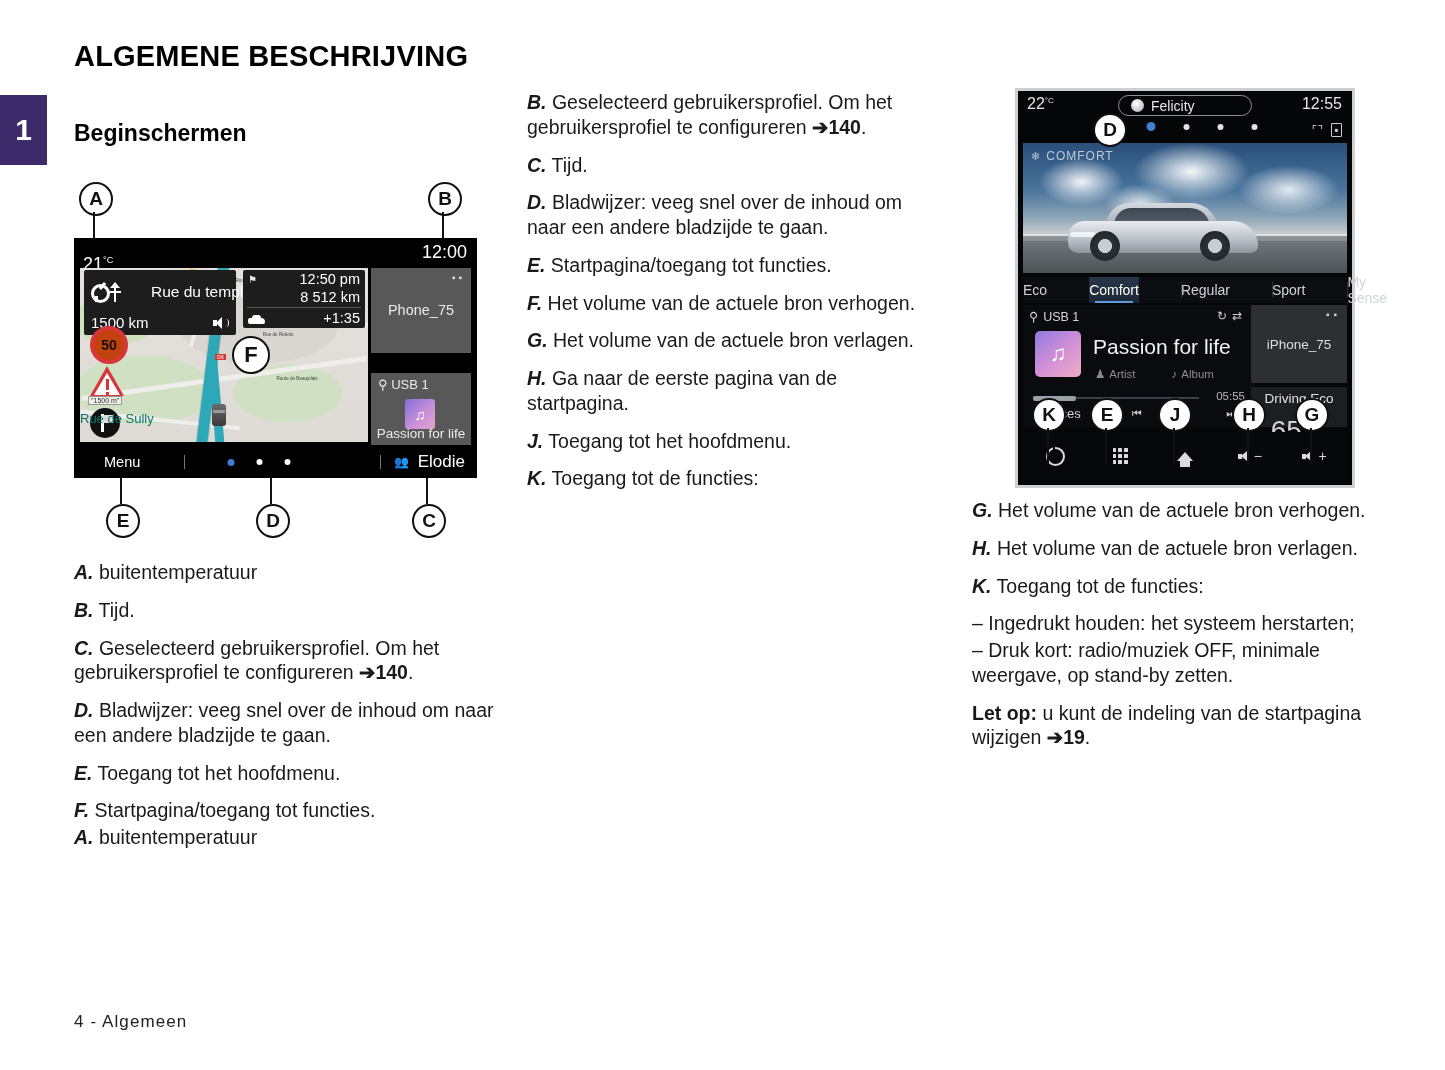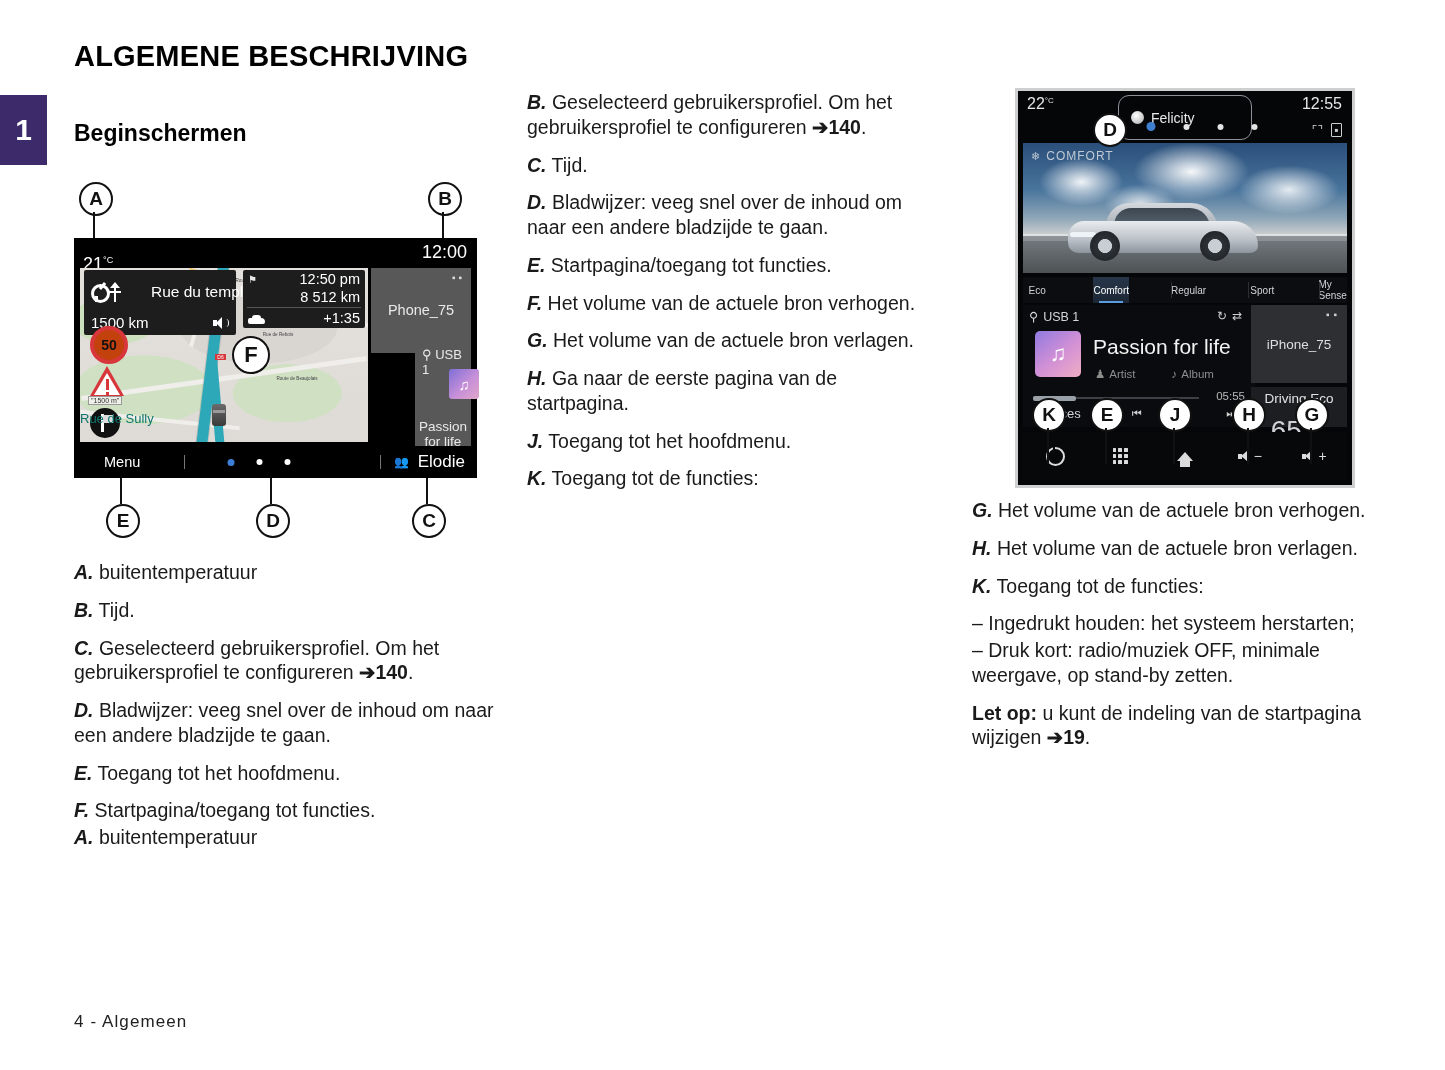--- a/index.html
+++ b/index.html
@@ -156,21 +156,21 @@
 
   .f-callout{
     position:absolute;left:152px;top:68px;width:34px;height:34px;border-radius:50%;
     background:#fff;border:2px solid #111;color:#111;
     display:flex;align-items:center;justify-content:center;font-size:22px;font-weight:700;
   }
 
   .sidepanel{position:absolute;right:6px;top:30px;width:100px;height:174px;}
   .sp-tile{position:absolute;left:0;right:0;background:#585858;color:#e9e9e9;}
   .sp-phone{top:0;height:85px;}
-  .sp-usb{top:75px;height:110px;margin-left:44px;}
+  .sp-usb{top:105px;height:72px;}
   .sp-icons{position:absolute;right:6px;top:4px;font-size:10px;color:#ddd;letter-spacing:3px;}
   .sp-title{position:absolute;left:0;right:0;top:34px;text-align:center;font-size:14.5px;}
   .usb-hd{position:absolute;left:7px;top:4px;font-size:13px;}
   .usb-art{
     position:absolute;left:34px;top:26px;width:30px;height:30px;border-radius:3px;
     background:linear-gradient(135deg,#7f6fd8,#c78fd8 55%,#e0a6c9);
     display:flex;align-items:center;justify-content:center;color:#fff;font-size:15px;
   }
   .usb-track{position:absolute;left:0;right:0;bottom:4px;text-align:center;font-size:13.5px;}
 
@@ -198,21 +198,21 @@
   
   .fig-right{position:absolute;left:1015px;top:88px;width:340px;height:400px;}
   .rscreen{position:absolute;inset:0;background:#050608;border:3px solid #cfcfcf;box-sizing:border-box;}
   .r-status{position:absolute;left:0;right:0;top:0;height:28px;color:#e6e6e6;}
   .r-temp{position:absolute;left:9px;top:4px;font-size:16px;}
   .r-temp sup{font-size:8px;}
   .r-time{position:absolute;right:10px;top:4px;font-size:16px;}
   .r-profile{
     position:absolute;left:50%;top:4px;transform:translateX(-50%);
     border:1px solid #8f9099;border-radius:11px;height:19px;min-width:108px;
-    display:flex;align-items:center;gap:7px;padding:12px 12px;font-size:14px;color:#e8e8e8;
+    display:flex;align-items:center;gap:7px;padding:0 12px;font-size:14px;color:#e8e8e8;
   }
   .r-avatar{width:13px;height:13px;border-radius:50%;background:radial-gradient(circle at 40% 35%,#fff,#a9a9a9);}
   .r-dots{position:absolute;left:0;right:0;top:31px;height:18px;}
   .r-dotrow{position:absolute;left:50%;transform:translateX(-50%);display:flex;gap:28px;align-items:center;}
   .r-dot{width:6px;height:6px;border-radius:50%;background:#e4e4e4;}
   .r-dot.on{background:#3f7fd0;width:9px;height:9px;}
   .r-righticons{position:absolute;right:10px;top:1px;display:flex;gap:8px;align-items:center;color:#d0d0d0;font-size:12px;}
   .r-phonebadge{width:9px;height:12px;border:1px solid #cfcfcf;border-radius:1px;display:flex;align-items:center;justify-content:center;font-size:6px;}
 
   .r-hero{position:absolute;left:5px;right:5px;top:52px;height:130px;overflow:hidden;}
@@ -247,21 +247,21 @@
   }
   .cp-w{position:absolute;bottom:0;width:30px;height:30px;border-radius:50%;background:radial-gradient(circle at 50% 50%,#c8ced4 32%,#2d3237 34%,#1b1e21 100%);}
   .cp-w1{left:22px;}
   .cp-w2{left:132px;}
   .cp-light{position:absolute;left:2px;bottom:24px;width:26px;height:5px;background:#eef3f7;border-radius:3px;}
   .comfort-tag{position:absolute;left:8px;top:6px;color:#d8dde2;font-size:12px;letter-spacing:1px;opacity:.85;display:flex;gap:5px;align-items:center;}
   .snow{font-size:11px;}
 
   .r-tabs{
     position:absolute;left:5px;right:5px;top:186px;height:26px;background:#0b0d11;
-    display:flex;align-items:stretch;font-size:10px;color:#cfd3d8;gap:42px;
+    display:flex;align-items:stretch;font-size:14px;color:#cfd3d8;gap:42px;
   }
   .r-tab{flex:1;display:flex;align-items:center;justify-content:center;position:relative;}
   .r-tab.active{color:#fff;background:linear-gradient(#27364a,#1b2735);}
   .r-tab.active:after{content:"";position:absolute;left:6px;right:6px;bottom:0;height:2px;background:#5c9bdd;}
   .r-tab + .r-tab:before{content:"";position:absolute;left:0;top:5px;bottom:5px;width:1px;background:#2a2e35;}
 
   .r-media{position:absolute;left:5px;top:214px;width:232px;bottom:58px;background:#0a0b0e;}
   .rm-top{position:absolute;left:6px;top:4px;font-size:12.5px;color:#d6d6d6;display:flex;gap:5px;align-items:center;}
   .rm-topright{position:absolute;right:8px;top:4px;font-size:12px;color:#cfcfcf;letter-spacing:5px;}
   .rm-art{

